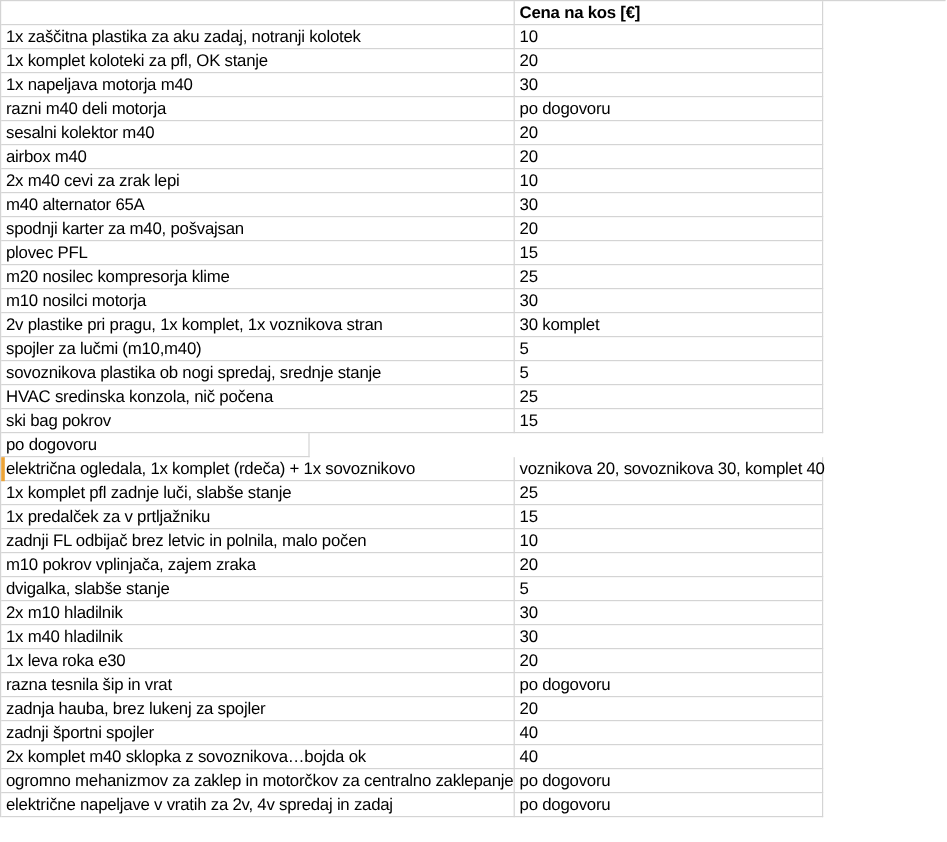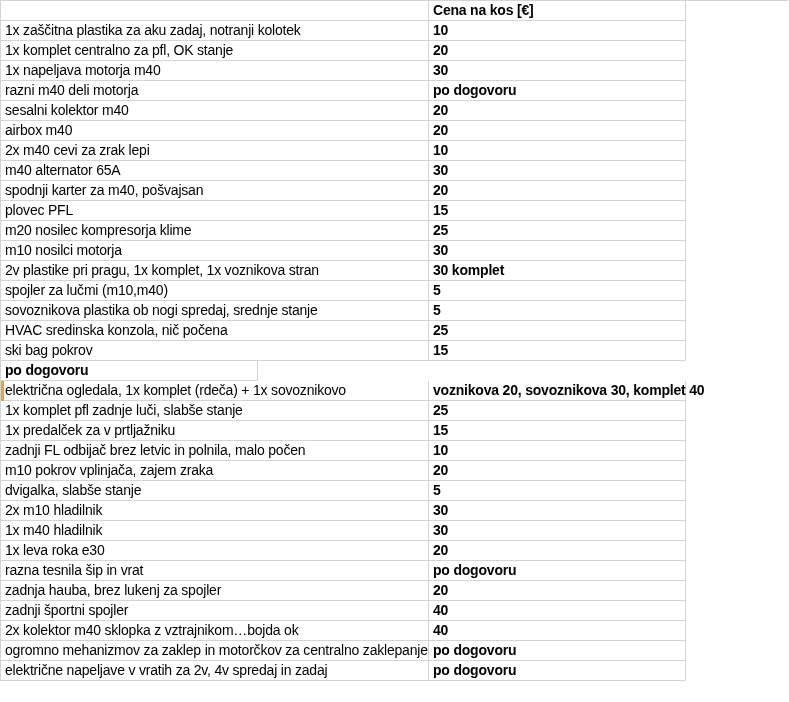--- a/index.html
+++ b/index.html
@@ -44,21 +44,20 @@
     color: var(--text);
     white-space: nowrap;
   }
   .col-item {
     width: 428px;
     overflow: hidden;
   }
   .col-price {
     width: 257px;
     overflow: visible;
-    font-weight: bold;
   }
   .th {
     font-weight: bold;
   }
   .accent-marker {
     display: none;
     position: absolute;
     left: 0;
     top: 0;
     bottom: 0;
@@ -79,21 +78,21 @@
     <div class="td col-price th">Cena na kos [€]</div>
   </div>
   <div id="rows-container">
       <div class="tr">
 
     <div class="td col-item">1x zaščitna plastika za aku zadaj, notranji kolotek</div>
     <div class="td col-price">10</div>
   </div>
       <div class="tr">
 
-    <div class="td col-item">1x komplet centralno za pfl, OK stanje</div>
+    <div class="td col-item">1x komplet koloteki za pfl, OK stanje</div>
     <div class="td col-price">20</div>
   </div>
       <div class="tr">
 
     <div class="td col-item">1x napeljava motorja m40</div>
     <div class="td col-price">30</div>
   </div>
       <div class="tr">
 
     <div class="td col-item">razni m40 deli motorja</div>
@@ -223,21 +222,21 @@
     <div class="td col-item">zadnja hauba, brez lukenj za spojler</div>
     <div class="td col-price">20</div>
   </div>
       <div class="tr">
 
     <div class="td col-item">zadnji športni spojler</div>
     <div class="td col-price">40</div>
   </div>
       <div class="tr">
 
-    <div class="td col-item">2x kolektor m40 sklopka z vztrajnikom…bojda ok</div>
+    <div class="td col-item">2x komplet m40 sklopka z sovoznikova…bojda ok</div>
     <div class="td col-price">40</div>
   </div>
       <div class="tr">
 
     <div class="td col-item">ogromno mehanizmov za zaklep in motorčkov za centralno zaklepanje</div>
     <div class="td col-price">po dogovoru</div>
   </div>
       <div class="tr">
 
     <div class="td col-item">električne napeljave v vratih za 2v, 4v spredaj in zadaj</div>

